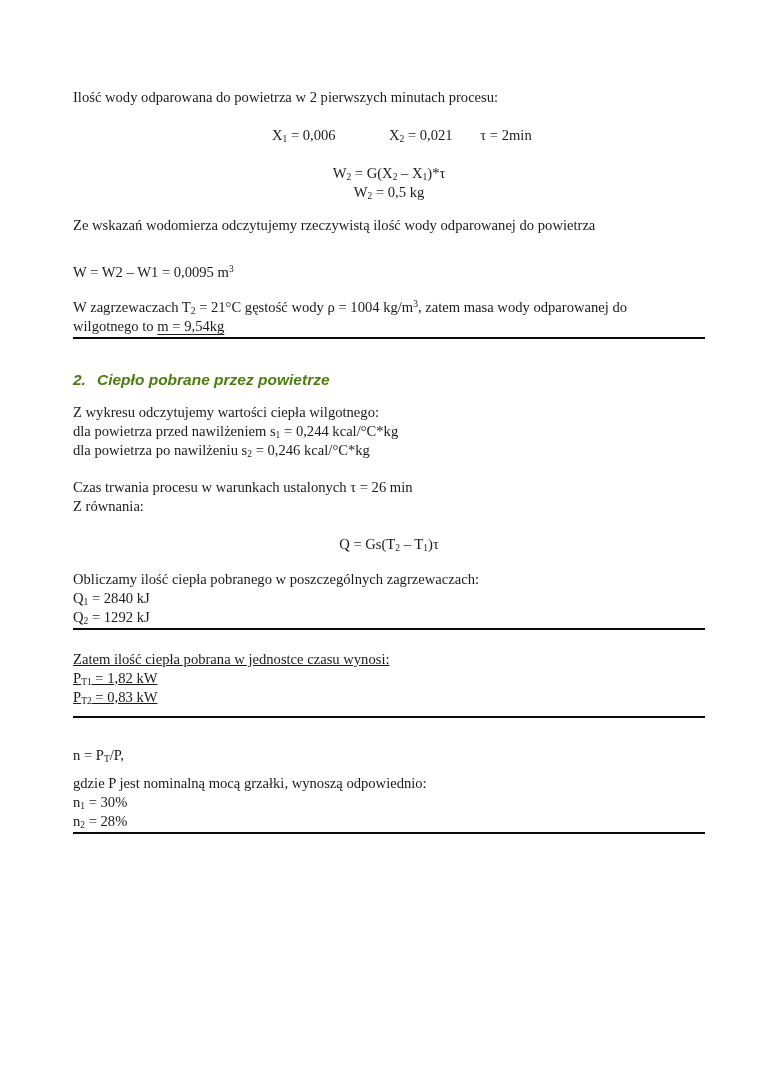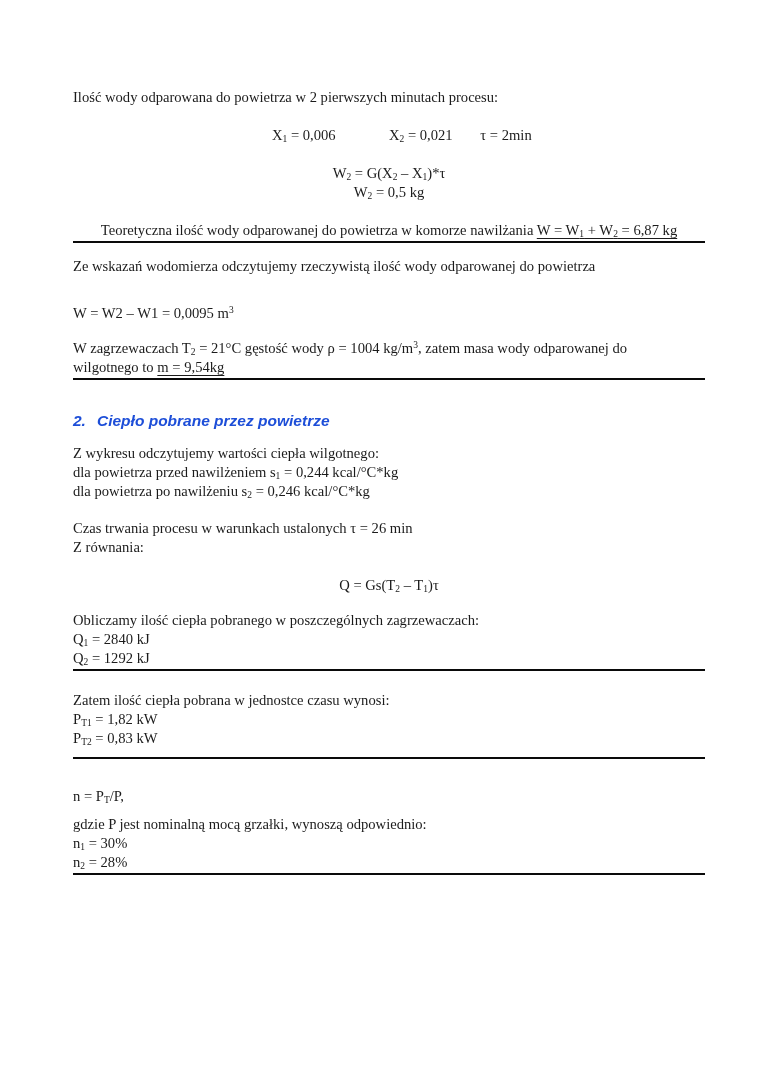--- a/index.html
+++ b/index.html
@@ -46,55 +46,52 @@
     border-top: 2px solid #0a0a0a;
   }
   .cols .c1 { display: inline-block; width: 115px; }
   .cols .c2 { display: inline-block; width: 119px; }
   .heading {
     font-family: "Liberation Sans", sans-serif;
     font-weight: bold;
     font-style: italic;
     font-size: 15.5px;
     line-height: 22px;
-    color: #1d4ed8;
+    color: #4d7c0f;
   }
   .heading .num { display: inline-block; width: 24px; }
   .mt6  { margin-top: 6px; }
   .mt9  { margin-top: 9px; }
   .mt12 { margin-top: 12px; }
   .mt14 { margin-top: 14px; }
   .mt16 { margin-top: 16px; }
   .mt17 { margin-top: 28px; }
   .mt18 { margin-top: 18px; }
   .mt19 { margin-top: 19px; text-align: center; }
-  .mt20 { margin-top: 20px; }
+  .mt20 { margin-top: 20px; text-decoration: underline; }
   .mt30 { margin-top: 30px; }
 </style>
 </head>
 <body>
 
 <div class="page">
 
   <p class="para">
     <span class="line">Ilość wody odparowana do powietrza w 2 pierwszych minutach procesu:</span>
   </p>
 
   <p class="para mt19 cols line">
     <span class="c1"><span>X</span><sub class="ss">1</sub><span> = 0,006</span></span><span class="c2"><span>X</span><sub class="ss">2</sub><span> = 0,021</span></span><span>τ = 2min</span>
   </p>
 
   <div class="para mt19">
     <div class="line"><span>W</span><sub class="ss">2</sub><span> = G(X</span><sub class="ss">2</sub><span> – X</span><sub class="ss">1</sub><span>)*τ</span></div>
     <div class="line"><span>W</span><sub class="ss">2</sub><span> = 0,5 kg</span></div>
   </div>
 
-  <p class="para mt19 ruled">
-    <span class="line"><span>Teoretyczna ilość wody odparowanej do powietrza w komorze nawilżania </span><span class="u"><span>W = W</span><sub class="ss">1</sub><span> + W</span><sub class="ss">2</sub><span> = 6,87 kg</span></span></span>
-  </p>
 
   <p class="para mt14">
     <span class="line">Ze wskazań wodomierza odczytujemy rzeczywistą ilość wody odparowanej do powietrza</span>
   </p>
 
   <p class="para mt17">
     <span class="line"><span>W = W2 – W1 = 0,0095 m</span><sup class="ss">3</sup></span>
   </p>
 
   <div class="para mt16 ruled">

